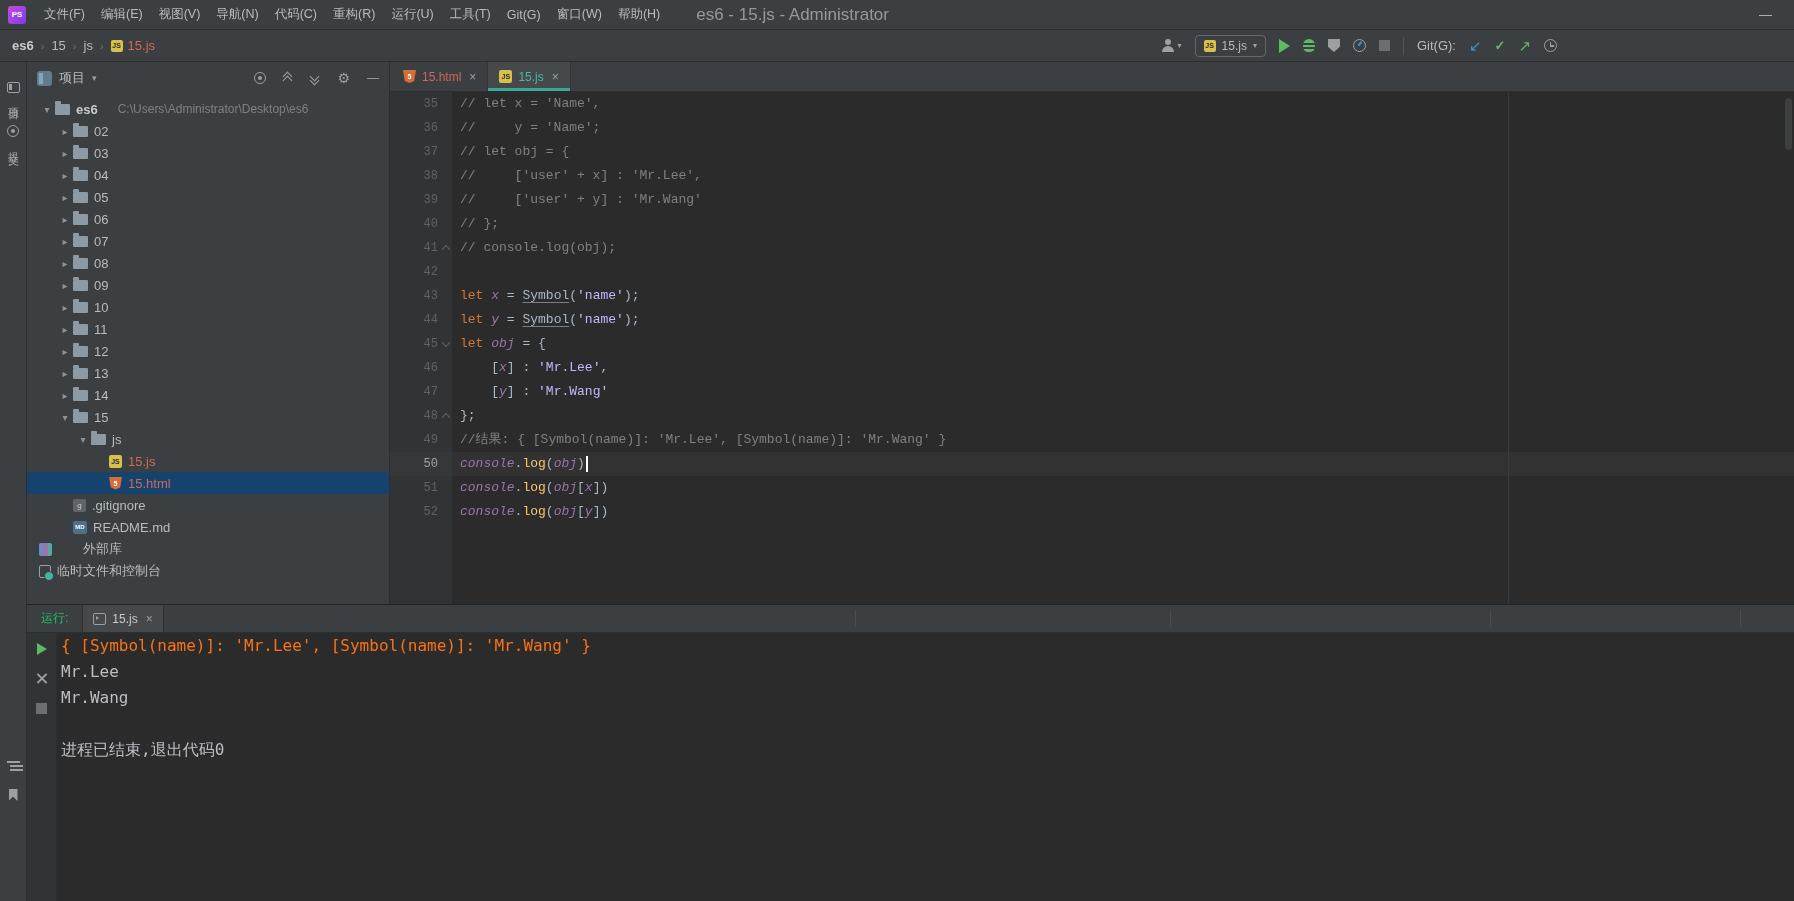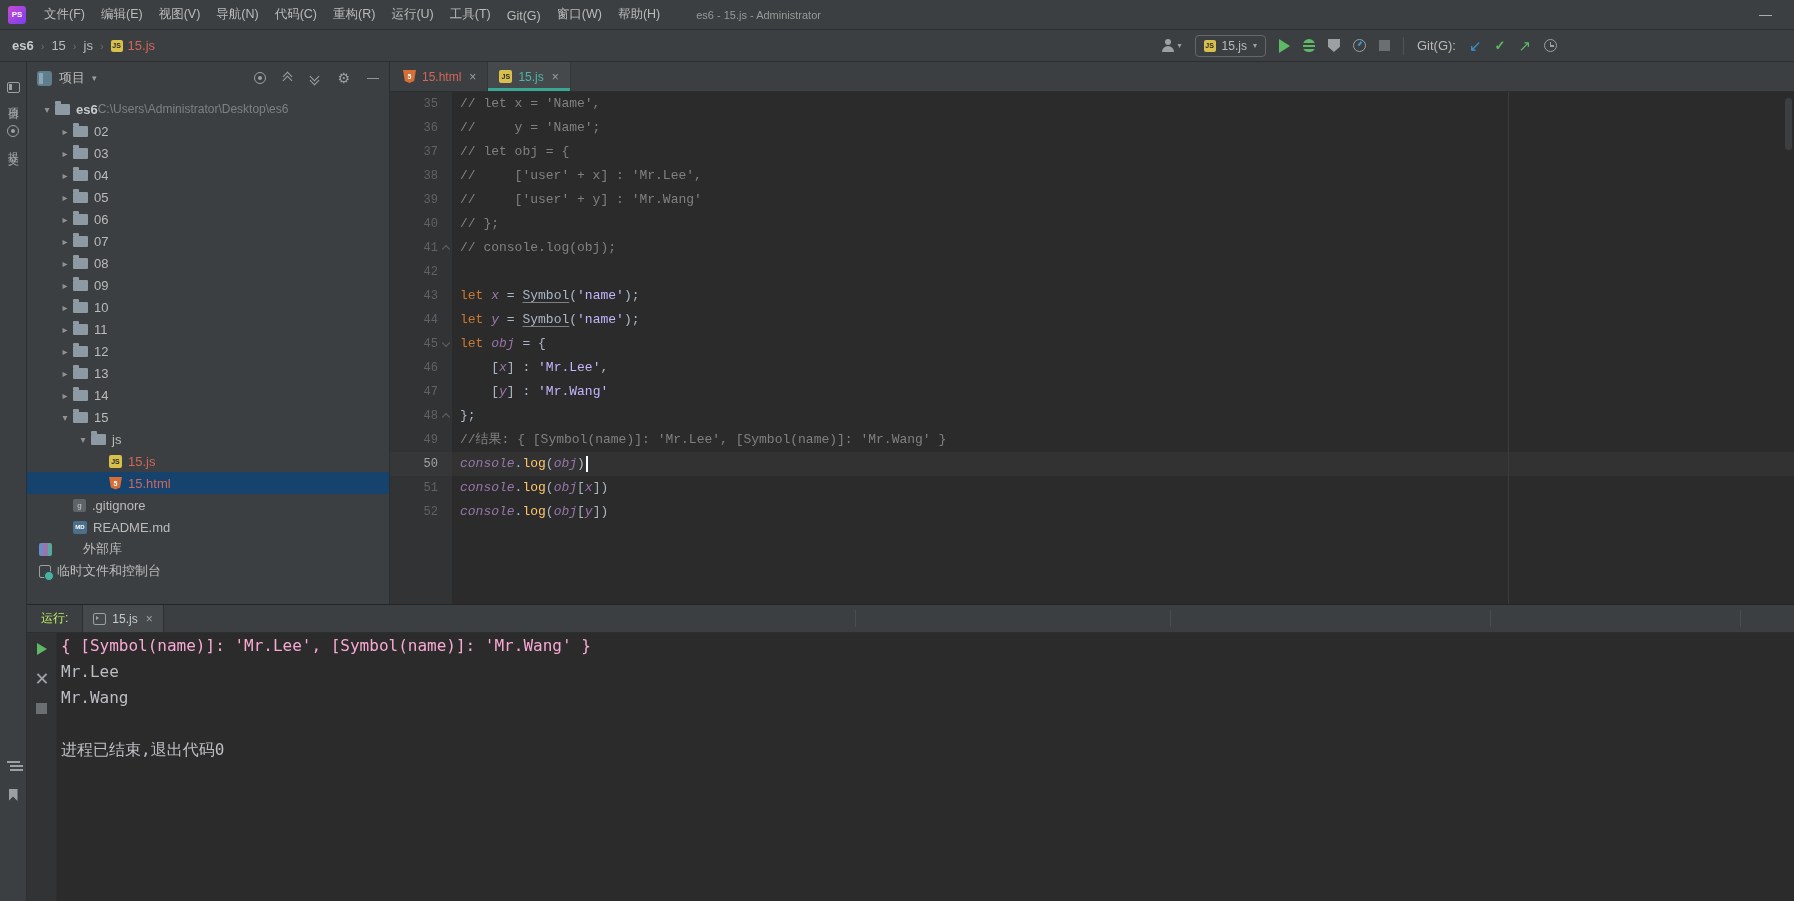--- a/index.html
+++ b/index.html
@@ -2,23 +2,23 @@
 <html><head>
 <meta charset="utf-8">
 <style>
   *{margin:0;padding:0;box-sizing:border-box}
   html,body{width:1794px;height:901px;overflow:hidden}
   body{background:#3c3f41;font-family:"Liberation Sans",sans-serif;color:#bbbbbb;font-size:13px}
 
   
   .titlebar{height:30px;display:flex;align-items:center;background:#3c3f41;border-bottom:1px solid #2c2f31;padding-left:8px}
   .app-icon{width:18px;height:18px;border-radius:3px;background:linear-gradient(135deg,#c84bd2,#7a3df0);color:#fff;font-size:8px;font-weight:bold;display:flex;align-items:center;justify-content:center;margin-right:10px;flex:none}
-  .menus{display:flex;align-items:flex-end}
+  .menus{display:flex;align-items:center}
   .menu-item{font-size:12.5px;color:#bbb;padding:3px 8px;border-radius:3px;white-space:nowrap}
-  .win-title{margin-left:28px;font-size:11px;color:#989898;white-space:nowrap}
+  .win-title{margin-left:28px;font-size:17px;color:#989898;white-space:nowrap}
   .win-min{margin-left:auto;margin-right:22px;color:#bbb;font-size:13px}
 
   
   .navbar{height:32px;background:#3c3f41;border-bottom:1px solid #2c2f31;display:flex;align-items:center;padding:0 12px}
   .crumbs{display:flex;align-items:center;gap:7px;font-size:13px}
   .crumb{color:#bbb;display:flex;align-items:center;gap:5px}
   .crumb.bold{font-weight:bold;color:#c8cacc}
   .crumb.file{color:#d1675a}
   .crumb-sep{color:#6e7274;font-size:11px}
   .nav-right{margin-left:auto;display:flex;align-items:center;gap:13px;padding-right:225px}
@@ -78,21 +78,21 @@
   .chev.down:before,.chev.down:after{transform:rotate(225deg)}
   .gear{font-size:14px;color:#9da0a3;line-height:1}
   .hide-dash{font-size:12px;color:#9da0a3}
   .tree{flex:1;overflow:hidden;font-size:13px;padding-top:4px}
   .tree-row{height:22px;display:flex;align-items:center;white-space:nowrap;color:#bbb}
   .tree-row.selected{background:#15436e}
   .tree-arrow{width:16px;font-size:10px;color:#8f9294;text-align:center;flex:none}
   .tree-label{margin-left:6px}
   .tree-label.bold{font-weight:bold;color:#c8cacc}
   .tree-label.vcs{color:#d1675a}
-  .tree-extra{margin-left:0;color:#7d8184;font-size:12px}
+  .tree-extra{margin-left:20px;color:#7d8184;font-size:12px}
   .folder-icon{width:15px;height:11px;background:#8d99a3;border-radius:1px;position:relative;flex:none;display:inline-block}
   .folder-icon:before{content:"";position:absolute;top:-3px;left:0;width:6px;height:3px;background:#8d99a3;border-radius:1px 1px 0 0}
   .js-icon{width:13px;height:13px;background:#d8c04c;color:#2b2b2b;font-size:7px;font-weight:bold;display:inline-flex;align-items:center;justify-content:center;border-radius:2px;flex:none}
   .js-icon.mini{width:12px;height:12px}
   .html-icon{width:13px;height:13px;background:#d66e38;color:#fff;font-size:7px;font-weight:bold;display:inline-flex;align-items:center;justify-content:center;clip-path:polygon(0 0,100% 0,86% 84%,50% 100%,14% 84%);flex:none}
   .gitignore-icon{width:13px;height:13px;background:#5f6468;color:#c9ccce;font-size:8px;display:inline-flex;align-items:center;justify-content:center;border-radius:2px;flex:none}
   .md-icon{width:14px;height:13px;background:#4a708c;color:#fff;font-size:6px;font-weight:bold;display:inline-flex;align-items:center;justify-content:center;border-radius:2px;flex:none}
   .lib-icon{width:13px;height:13px;border-radius:2px;background:linear-gradient(90deg,#6a8bc5 0 4px,#9876aa 4px 9px,#56a8a0 9px 13px);flex:none;display:inline-block}
   .scratch-icon{width:12px;height:13px;border:1.5px solid #9da0a3;border-radius:2px;position:relative;flex:none;display:inline-block}
   .scratch-icon:after{content:"";position:absolute;right:-4px;bottom:-4px;width:8px;height:8px;border-radius:50%;background:#45b3a2;border:1.5px solid #3c3f41}
@@ -123,33 +123,33 @@
   .caret{display:inline-block;width:2px;height:16px;background:#ffffff;vertical-align:middle;margin-left:1px}
   .fold{position:absolute;right:3px;top:50%;width:6px;height:6px;border-right:1.5px solid #606366;border-bottom:1.5px solid #606366;display:inline-block}
   .fold.start{transform:translateY(-70%) rotate(45deg)}
   .fold.end{transform:translateY(-30%) rotate(-135deg)}
   .margin-guide{position:absolute;left:1118px;top:0;bottom:0;width:1px;background:#393c3e}
   .scroll-thumb{position:absolute;right:2px;top:6px;width:7px;height:52px;background:#4c4f51;border-radius:4px;opacity:.55}
 
   
   .run-panel{height:297px;display:flex;flex-direction:column;border-top:1px solid #232527}
   .run-header{height:28px;background:#3c3f41;border-bottom:1px solid #2c2f31;display:flex;align-items:stretch;padding-left:14px;gap:14px;font-size:12px;position:relative;flex:none}
-  .run-label{align-self:center;color:#bef264}
+  .run-label{align-self:center;color:#22c55e}
   .run-tab{display:flex;align-items:center;gap:6px;padding:0 10px;background:#46494b;border-left:1px solid #2c2f31;border-right:1px solid #2c2f31;font-size:12px;color:#c8cacc}
   .console-tab-icon{width:13px;height:12px;border:1.5px solid #9da0a3;border-radius:2px;position:relative;display:inline-block}
   .console-tab-icon:before{content:"";position:absolute;left:2px;top:2px;border-left:3px solid #9da0a3;border-top:2px solid transparent;border-bottom:2px solid transparent}
   .run-divider{position:absolute;top:5px;bottom:5px;width:1px;background:#4a4d4f}
   .run-body{flex:1;display:flex;background:#2b2b2b;min-height:0}
   .run-toolbar{width:30px;flex:none;background:#313335;display:flex;flex-direction:column;align-items:center;padding-top:10px;gap:17px;border-right:1px solid #2c2f31}
   .rerun-icon{width:0;height:0;border-left:10px solid #5fb865;border-top:6px solid transparent;border-bottom:6px solid transparent;display:inline-block}
   .tools-icon{width:13px;height:14px;position:relative;display:inline-block}
   .tools-icon:before{content:"";position:absolute;left:6px;top:0;width:2px;height:13px;background:#9da0a3;transform:rotate(45deg)}
   .tools-icon:after{content:"";position:absolute;left:6px;top:0;width:2px;height:13px;background:#9da0a3;transform:rotate(-45deg)}
   .console{flex:1;font-family:"DejaVu Sans Mono",monospace;font-size:16px;line-height:26px;color:#bcbec4;padding-left:4px;white-space:pre;overflow:hidden}
-  .console-line.obj{color:#f9a8d4}
+  .console-line.obj{color:#f97316}
 </style>
 </head>
 <body>
 
 <div class="ide">
 
   <header class="titlebar">
     <div class="app-icon">
         <span>PS</span>
       </div>

